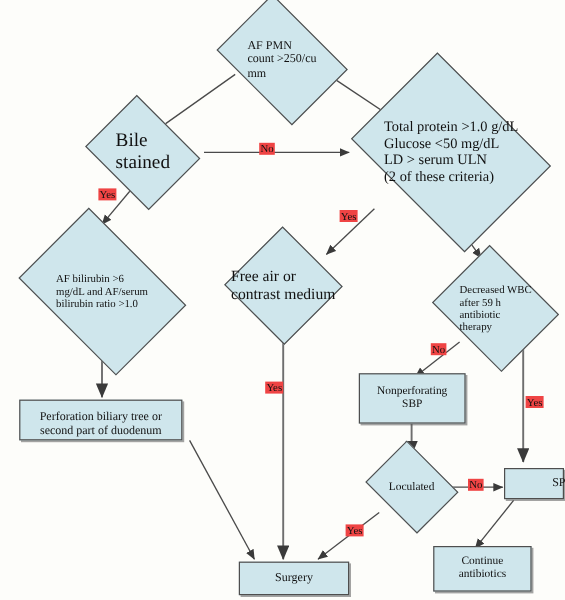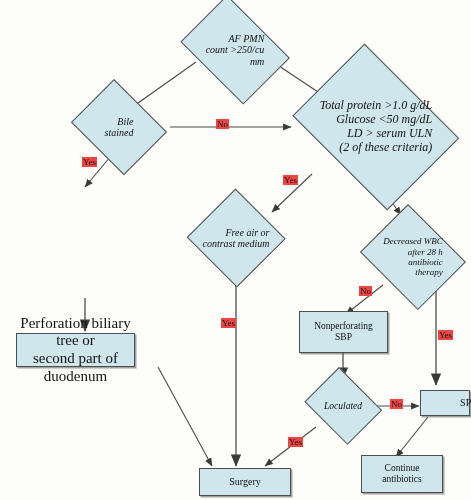--- a/index.html
+++ b/index.html
@@ -41,26 +41,25 @@
   }
   .diamond .txt {
     position: absolute;
     left: 0;
     top: 0;
     width: 100%;
     height: 100%;
     display: flex;
     align-items: center;
     justify-content: center;
-    text-align: right;
+    text-align: left;
     line-height: 1.15;
     color: #111;
     padding: 0 4px;
     box-sizing: border-box;
-    font-style: italic;
   }
   
   .rect {
     background: #cfe6ec;
     border: 1px solid #4e4e4e;
     box-shadow: 1.5px 1.5px 0 rgba(90,90,90,0.55);
     display: flex;
     align-items: center;
     justify-content: center;
     text-align: center;
@@ -125,48 +124,54 @@
 
   <div class="node diamond" style="left:172px; top:3px; width:126px; height:94px;">
     <div class="shape"></div>
     <div class="txt" style="font-size:10px; white-space:pre-line;">AF PMN
 count &gt;250/cu
 mm</div>
   </div>
 
   <div class="node diamond" style="left:66px; top:84px; width:106px; height:86px;">
     <div class="shape"></div>
-    <div class="txt" style="font-size:10px; white-space:pre-line;">Bile
+    <div class="txt" style="font-size:16px; white-space:pre-line;">Bile
 stained</div>
   </div>
 
   <div class="node diamond" style="left:281px; top:55px; width:190px; height:144px;">
     <div class="shape"></div>
     <div class="txt" style="font-size:12px; white-space:pre-line;">Total protein &gt;1.0 g/dL
 Glucose &lt;50 mg/dL
 LD &gt; serum ULN
 (2 of these criteria)</div>
   </div>
 
+  <div class="node diamond" style="left:4px; top:184px; width:162px; height:118px;">
+    <div class="shape"></div>
+    <div class="txt" style="font-size:9px; white-space:pre-line;">AF bilirubin &gt;6
+mg/dL and AF/serum
+bilirubin ratio &gt;1.0</div>
+  </div>
 
   <div class="node diamond" style="left:186px; top:189px; width:100px; height:98px;">
     <div class="shape"></div>
-    <div class="txt" style="font-size:10px; white-space:pre-line;">Free air or
+    <div class="txt" style="font-size:13px; white-space:pre-line;">Free air or
 contrast medium</div>
   </div>
 
   <div class="node diamond" style="left:355px; top:209px; width:116px; height:96px;">
     <div class="shape"></div>
     <div class="txt" style="font-size:9px; white-space:pre-line;">Decreased WBC
-after 28 h
+after 59 h
 antibiotic
 therapy</div>
   </div>
 
-  <div class="node rect" style="left:16px; top:333px; width:119px; height:34px; font-size:15px; white-space:pre-line;">
+  <div class="node rect" style="left:16px; top:333px; width:136px; height:34px; font-size:10px; white-space:pre-line;align-items:flex-end;">
     <span>Perforation biliary tree or
 second part of duodenum</span>
   </div>
 
   <div class="node diamond" style="left:300px; top:371px; width:86px; height:70px;">
     <div class="shape"></div>
     <div class="txt" style="font-size:9.5px; white-space:pre-line;">Loculated</div>
   </div>
 
   <div class="node rect" style="left:299px; top:311px; width:89px; height:42px; font-size:9.5px; white-space:pre-line;">

